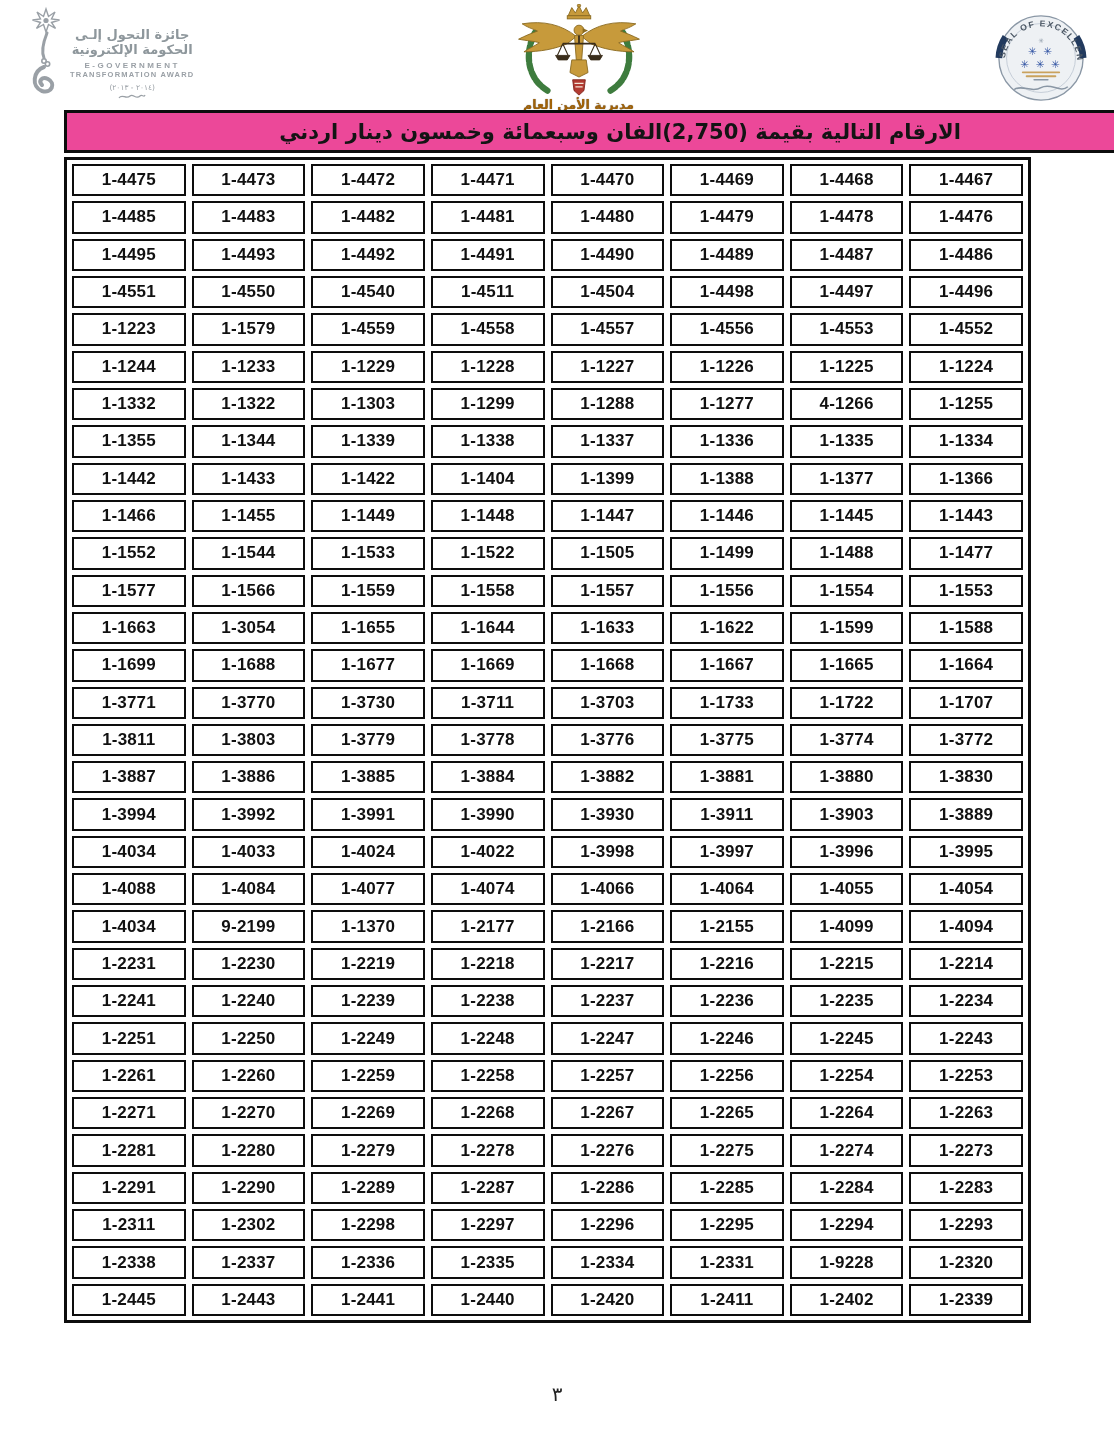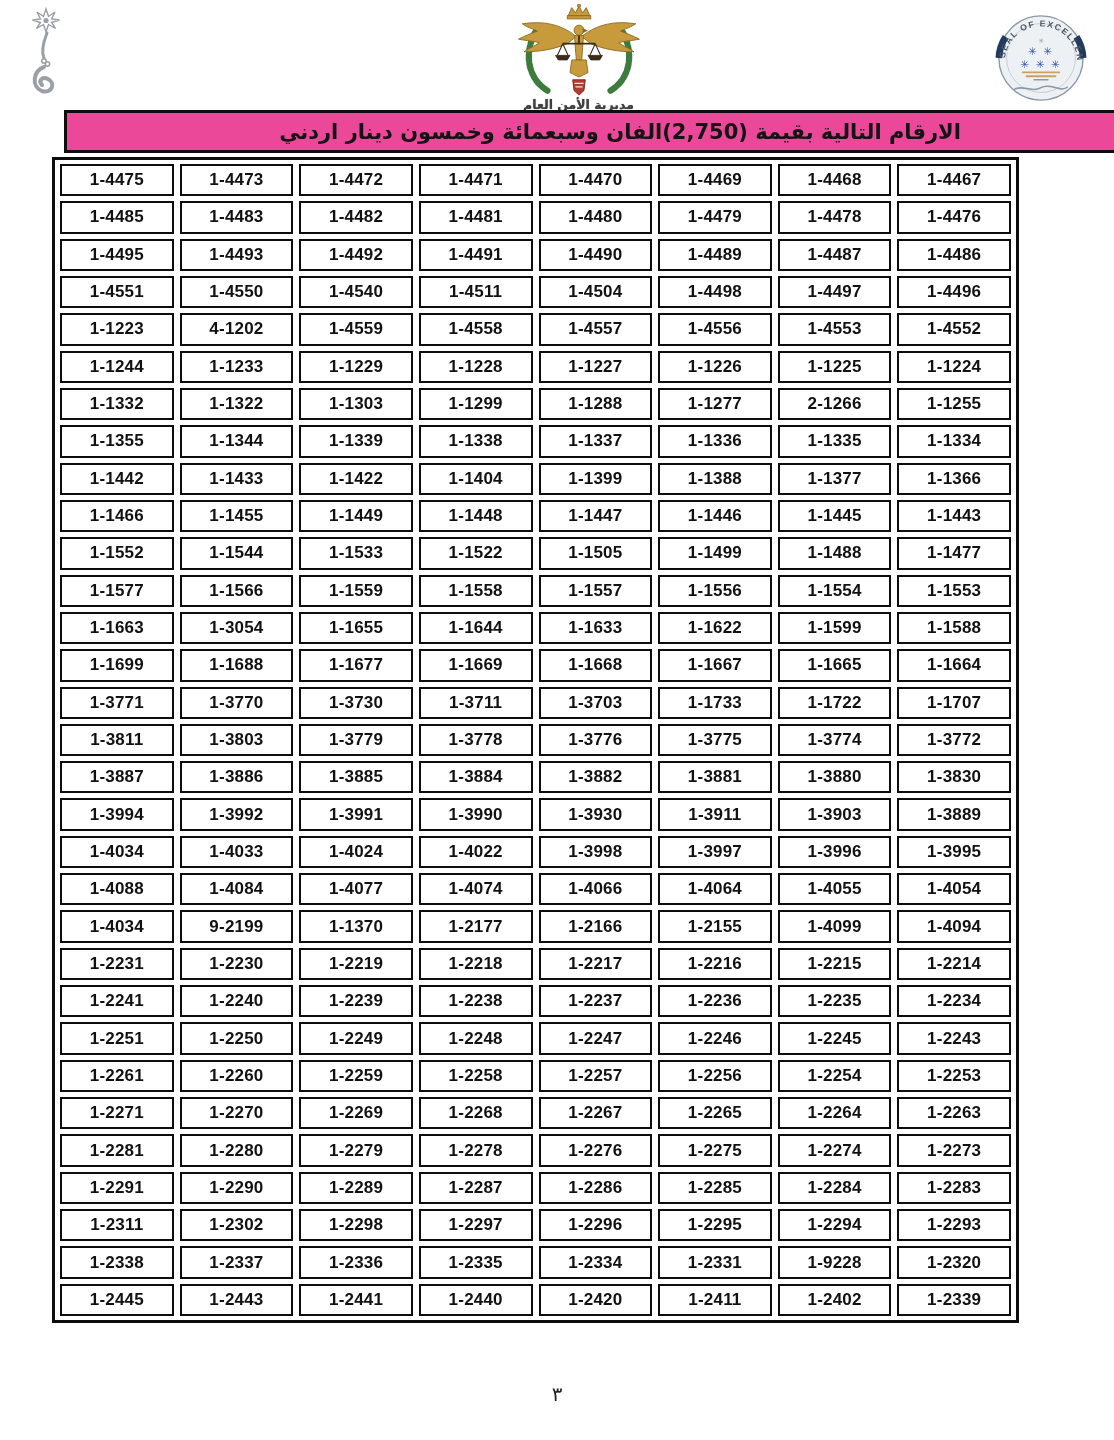--- a/index.html
+++ b/index.html
@@ -12,38 +12,38 @@
   .award-logo { position:absolute; left:28px; top:6px; display:flex; align-items:flex-start; gap:4px; }
   .award-text { display:flex; flex-direction:column; align-items:center; padding-top:22px; }
   .award-ar { font-family:"DejaVu Sans", sans-serif; font-weight:bold; font-size:13px;
               color:#8e979c; line-height:1.15; text-align:center; direction:rtl; }
   .award-en1 { font-size:8px; letter-spacing:2.5px; color:#9aa0a6; margin-top:3px; font-weight:bold; }
   .award-en2 { font-size:7.5px; letter-spacing:1.2px; color:#9aa0a6; font-weight:bold; }
   .award-years { font-family:"DejaVu Sans", sans-serif; font-size:7.5px; color:#9aa0a6; margin-top:4px; direction:rtl; }
 
   .emblem { position:absolute; left:501px; top:4px; width:155px; text-align:center; }
   .emblem-caption { font-family:"DejaVu Sans", sans-serif; font-weight:bold; font-size:12.5px;
-                    color:#404040; text-shadow:0 0 1px #5a5a5a; margin-top:-3px; direction:rtl; }
+                    color:#a16207; text-shadow:0 0 1px #5a5a5a; margin-top:-3px; direction:rtl; }
 
   .seal { position:absolute; left:993px; top:13px; }
 
   
   .header-bar {
     position:absolute; left:64px; top:110px; width:1112px; height:43px; box-sizing:border-box;
     background:#ec4899; border:3px solid #0d0d0d;
     display:flex; align-items:center; justify-content:center;
   }
   .header-title {
     font-family:"DejaVu Sans", sans-serif; font-weight:bold; font-size:21px; color:#141414;
     direction:rtl; white-space:nowrap;
   }
 
   
   .table-box {
-    position:absolute; left:52px; top:157px; width:967px; height:1166px; box-sizing:border-box;
+    position:absolute; left:64px; top:157px; width:967px; height:1166px; box-sizing:border-box;
     border:3px solid #0d0d0d; padding:4px 5px;
     display:grid; grid-template-columns:repeat(8, 1fr); grid-auto-rows:1fr;
     column-gap:6px; row-gap:5px; background:#ffffff;
   }
   .cell {
     border:2.5px solid #0d0d0d; background:#ffffff; box-sizing:border-box;
     display:flex; align-items:center; justify-content:center;
     font-weight:bold; font-size:17px; color:#111; letter-spacing:0.2px;
   }
 
@@ -62,20 +62,30 @@
     <svg width="38" height="92" viewBox="0 0 38 92">
       <g fill="none" stroke="#9aa0a6">
         <path stroke-width="1.4" d="M18,3 L20.5,10.5 L27,6 L23.5,13 L31.5,14 L23.5,16.5 L27.5,22.5 L20.5,18.5 L18,26 L15.5,18.5 L8.5,22.5 L12.5,16.5 L4.5,14 L12.5,13 L9,6 L15.5,10.5 Z"></path>
         <circle cx="18" cy="14.5" r="2.6" fill="#9aa0a6" stroke="none"></circle>
         <path stroke-width="3" stroke-linecap="round" d="M19,27 C15,37 13,45 16,52"></path>
         <circle cx="16" cy="55" r="2.2" stroke-width="1.6"></circle>
         <circle cx="19.5" cy="58" r="2.2" stroke-width="1.6"></circle>
         <path stroke-width="4" stroke-linecap="round" d="M16,61 C5,65 3,81 14,85 C24,88 28,77 20,73 C14,70 10,75 14,79"></path>
       </g>
     </svg>
+    <div class="award-text">
+      <div class="award-ar">جائزة التحول إلـى</div>
+      <div class="award-ar">الحكومة الإلكترونية</div>
+      <div class="award-en1">E-GOVERNMENT</div>
+      <div class="award-en2">TRANSFORMATION AWARD</div>
+      <div class="award-years">(٢٠١٤ - ٢٠١٣)</div>
+      <svg width="28" height="9" viewBox="0 0 28 9">
+        <path d="M1,6 C4,1 8,8 12,4 C15,1 18,8 22,4 C24,2 26,6 27,3" fill="none" stroke="#9aa0a6" stroke-width="1.2"></path>
+      </svg>
+    </div>
   </div>
 
   <div class="emblem">
     <svg width="150" height="92" viewBox="0 0 150 102">
       <defs>
         <path id="lwing" d="M72,36 C56,23 36,18 12,22 C20,27 25,28 29,30 C21,33 16,35 8,39 C18,41 25,41 31,43 C25,47 20,49 14,53 C32,53 48,50 62,44 Z"></path>
         <path id="lwreath" d="M40,96 C20,84 13,58 26,32"></path>
       </defs>
 
       <use href="#lwreath" fill="none" stroke="#3e7c3e" stroke-width="7" stroke-linecap="round" stroke-dasharray="7 3"></use>
@@ -167,42 +177,42 @@
       <div class="cell">1-4486</div>
       <div class="cell">1-4551</div>
       <div class="cell">1-4550</div>
       <div class="cell">1-4540</div>
       <div class="cell">1-4511</div>
       <div class="cell">1-4504</div>
       <div class="cell">1-4498</div>
       <div class="cell">1-4497</div>
       <div class="cell">1-4496</div>
       <div class="cell">1-1223</div>
-      <div class="cell">4-1202</div>
+      <div class="cell">1-1579</div>
       <div class="cell">1-4559</div>
       <div class="cell">1-4558</div>
       <div class="cell">1-4557</div>
       <div class="cell">1-4556</div>
       <div class="cell">1-4553</div>
       <div class="cell">1-4552</div>
       <div class="cell">1-1244</div>
       <div class="cell">1-1233</div>
       <div class="cell">1-1229</div>
       <div class="cell">1-1228</div>
       <div class="cell">1-1227</div>
       <div class="cell">1-1226</div>
       <div class="cell">1-1225</div>
       <div class="cell">1-1224</div>
       <div class="cell">1-1332</div>
       <div class="cell">1-1322</div>
       <div class="cell">1-1303</div>
       <div class="cell">1-1299</div>
       <div class="cell">1-1288</div>
       <div class="cell">1-1277</div>
-      <div class="cell">2-1266</div>
+      <div class="cell">4-1266</div>
       <div class="cell">1-1255</div>
       <div class="cell">1-1355</div>
       <div class="cell">1-1344</div>
       <div class="cell">1-1339</div>
       <div class="cell">1-1338</div>
       <div class="cell">1-1337</div>
       <div class="cell">1-1336</div>
       <div class="cell">1-1335</div>
       <div class="cell">1-1334</div>
       <div class="cell">1-1442</div>

